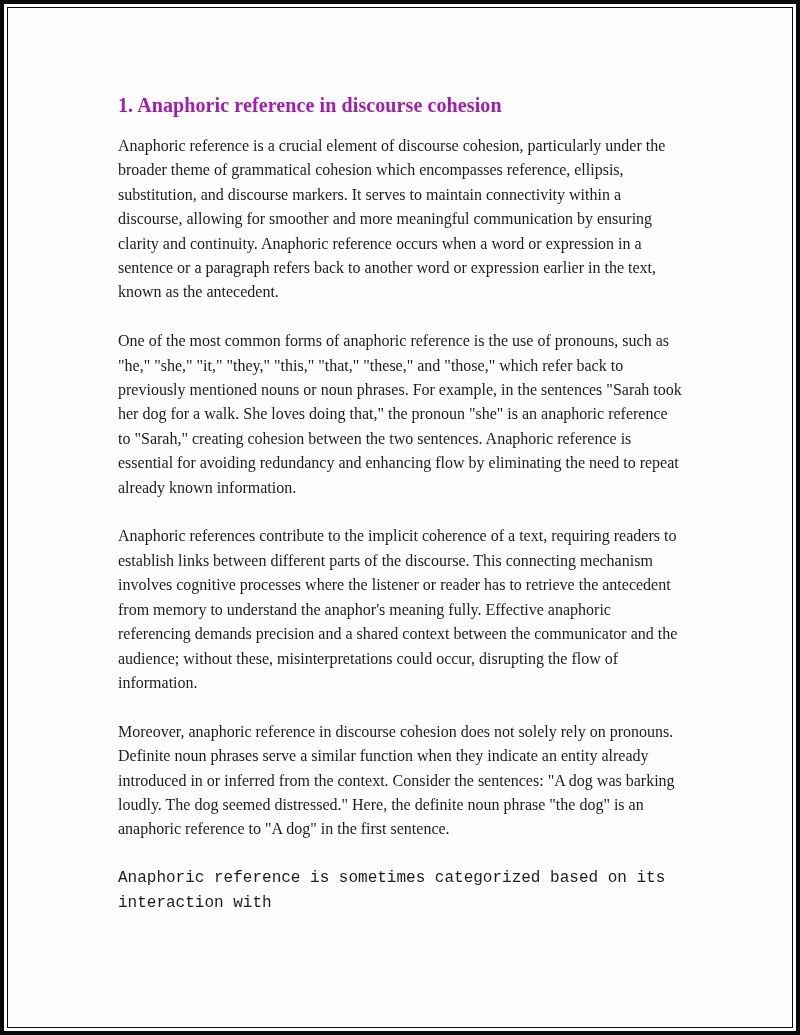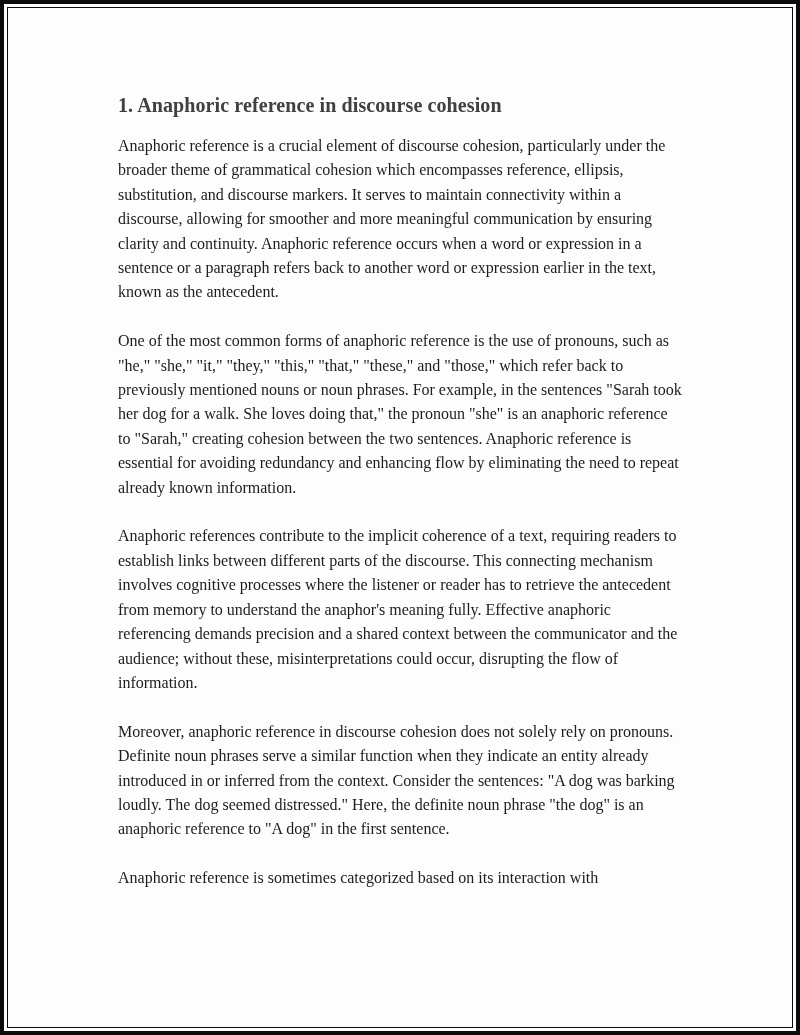--- a/index.html
+++ b/index.html
@@ -30,32 +30,33 @@
     position: absolute;
     left: 118px;
     top: 92px;
     width: 566px;
     color: #1c1c1c;
   }
   .doc h1 {
     font-size: 20px;
     line-height: 26px;
     font-weight: bold;
-    color: #404040;
+    color: #a21caf;
     margin: 0 0 16px 0;
     letter-spacing: 0.1px;
   }
   .doc p {
     font-size: 16px;
     line-height: 24.4px;
     margin: 0 0 24.4px 0;
     text-align: left;
   }
   .doc p:last-child {
     margin-bottom: 7px;
+    font-family: Liberation Mono, monospace;
   }
 </style>
 </head>
 <body>
 
 <div class="frame-outer"></div>
 <div class="frame-inner"></div>
 
 <div class="doc">
   <h1>1. Anaphoric reference in discourse cohesion</h1>

